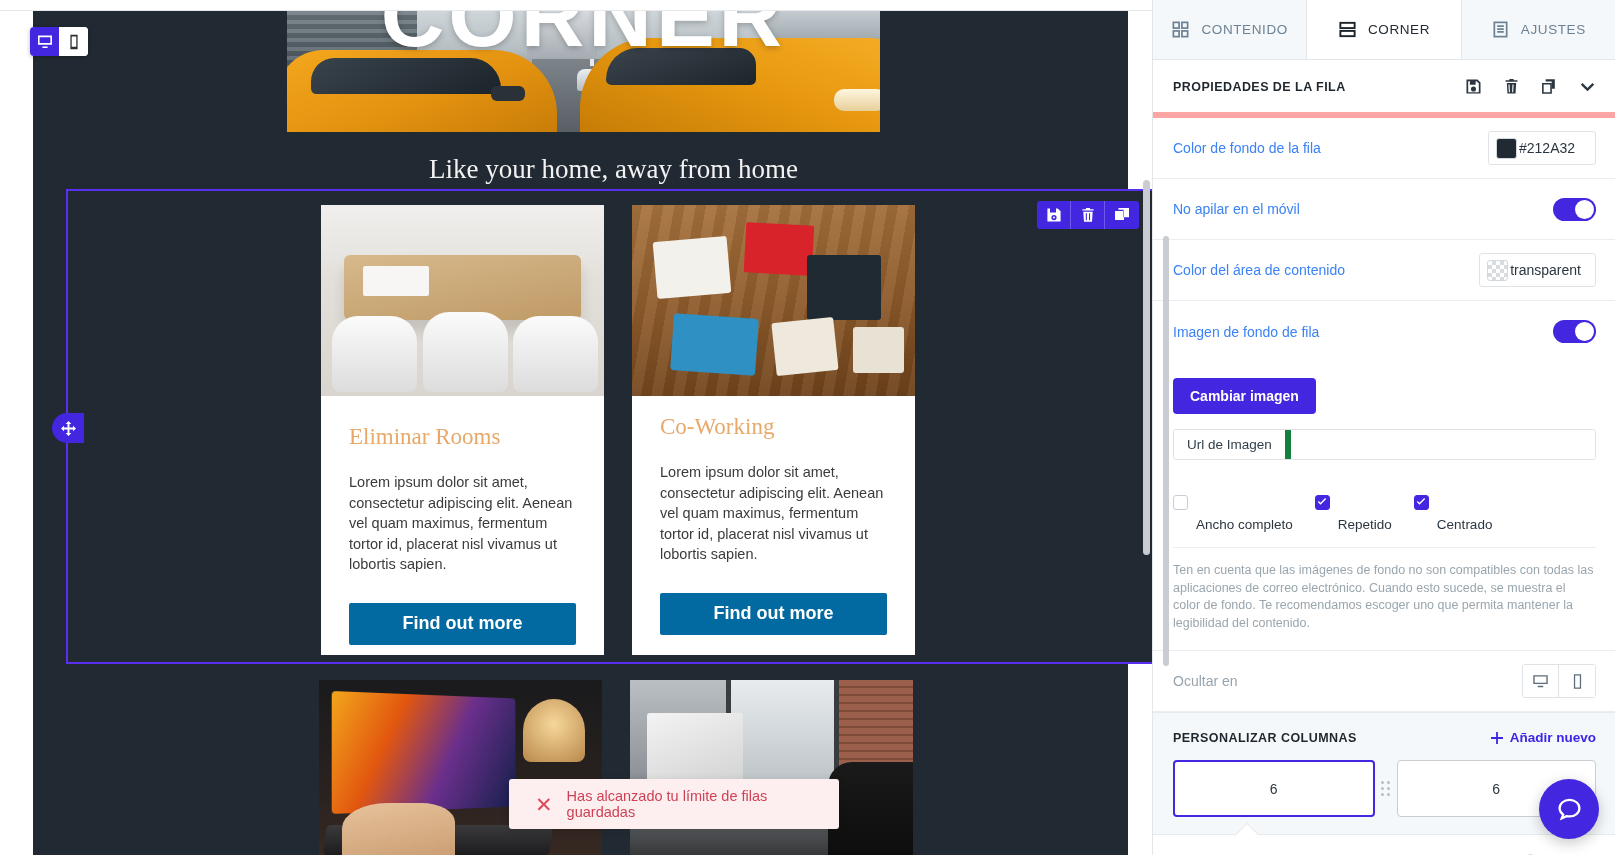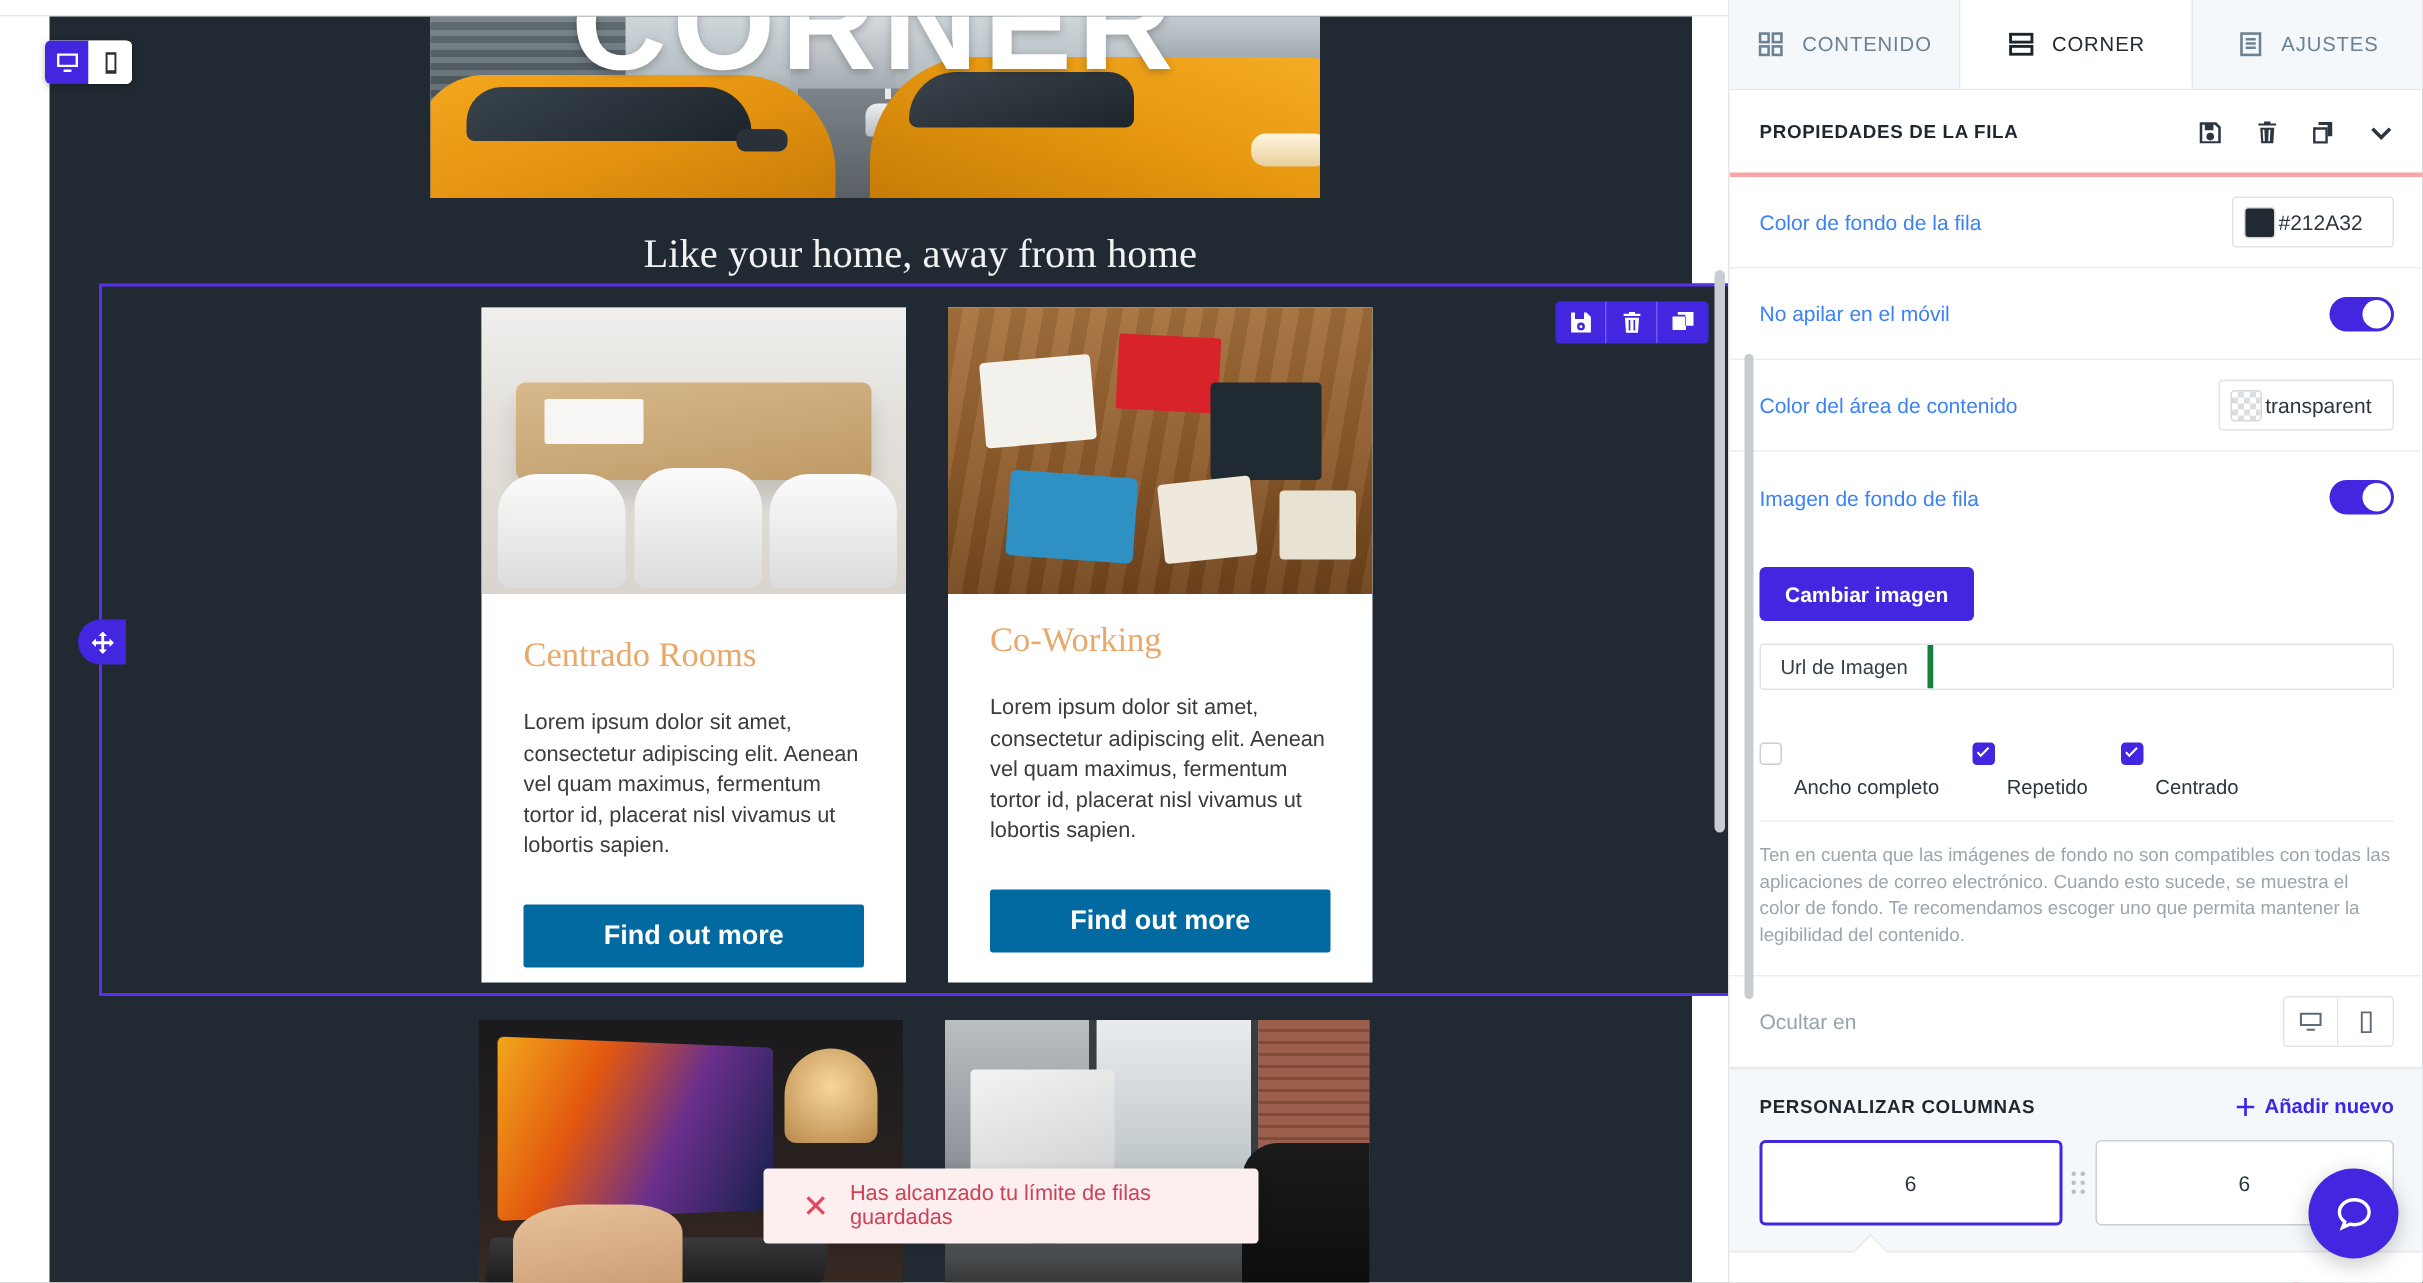--- a/index.html
+++ b/index.html
@@ -241,21 +241,21 @@
   .tab.active .ic { stroke: #1c242b; }
 
   .panel-scrollarea { position: absolute; left: 0; top: 61px; width: 463px; height: 794px; overflow: hidden; }
   .panel-scrollbar {
     position: absolute; left: 10px; top: 175px; width: 6px; height: 430px;
     background: #c9ccd0; border-radius: 3px; z-index: 5;
   }
 
   .section-head {
     display: flex; align-items: center; justify-content: space-between;
-    height: 57px; padding: 0 20px 0 20px; border-bottom: 3px solid #fca5a5;
+    height: 57px; padding: 0 20px 0 20px; border-bottom: 6px solid #fca5a5;
   }
   .section-head .stitle { font-size: 12.5px; font-weight: 700; letter-spacing: .45px; color: #1f272e; }
   .section-head .sicons { display: flex; align-items: center; gap: 21px; }
   .section-head .sicons svg { width: 17px; height: 17px; cursor: pointer; }
 
   .prop-row {
     display: flex; align-items: center; justify-content: space-between;
     min-height: 61px; padding: 0 20px; border-bottom: 1px solid #ebeef0;
   }
   .prop-label { font-size: 14px; color: #3b82f6; }
@@ -286,21 +286,21 @@
 
   .bg-block { padding: 16px 20px 18px 20px; border-bottom: 1px solid #ebeef0; }
   .btn-primary {
     display: inline-block; background: #4326e0; color: #fff;
     font-size: 14px; font-weight: 700; padding: 10px 17px; border-radius: 4px;
     cursor: pointer; margin-bottom: 15px;
   }
   .url-group { display: flex; height: 31px; border: 1px solid #dfe3e6; border-radius: 3px; overflow: hidden; }
   .url-addon {
     display: flex; align-items: center; padding: 0 13px; font-size: 13.5px; color: #33404b;
-    border-right: 4px solid #15803d; background: #fff; white-space: nowrap;
+    border-right: 6px solid #15803d; background: #fff; white-space: nowrap;
   }
   .url-input { flex: 1; border: none; outline: none; font-size: 13.5px; padding: 0 10px; font-family: "Liberation Sans", sans-serif; }
   .check-row { display: flex; align-items: center; gap: 22px; margin-top: 12px; }
   .chk { display: flex; align-items: center; gap: 8px; cursor: pointer; }
   .chk .box {
     width: 15px; height: 15px; border: 1px solid #c9ced2; border-radius: 3px; background: #fff;
     display: flex; align-items: center; justify-content: center;
   }
   .chk.on .box { background: #4326e0; border-color: #4326e0; }
   .chk .box svg { width: 10px; height: 10px; display: none; }
@@ -428,21 +428,21 @@
         <div class="cards">
           <div class="card c1">
             <div class="card-img img-meet">
               <div class="tbl"></div>
               <div class="leg"></div>
               <div class="ch1"></div>
               <div class="ch2"></div>
               <div class="ch3"></div>
             </div>
             <div class="card-body">
-              <div class="card-title">Centrado Rooms</div>
+              <div class="card-title">Eliminar Rooms</div>
               <div class="card-text">Lorem ipsum dolor sit amet, consectetur adipiscing elit. Aenean vel quam maximus, fermentum tortor id, placerat nisl vivamus ut lobortis sapien.</div>
               <div class="card-btn">Find out more</div>
             </div>
           </div>
 
           <div class="card c2">
             <div class="card-img img-desk">
               <div class="o1"></div>
               <div class="o2"></div>
               <div class="o3"></div>

